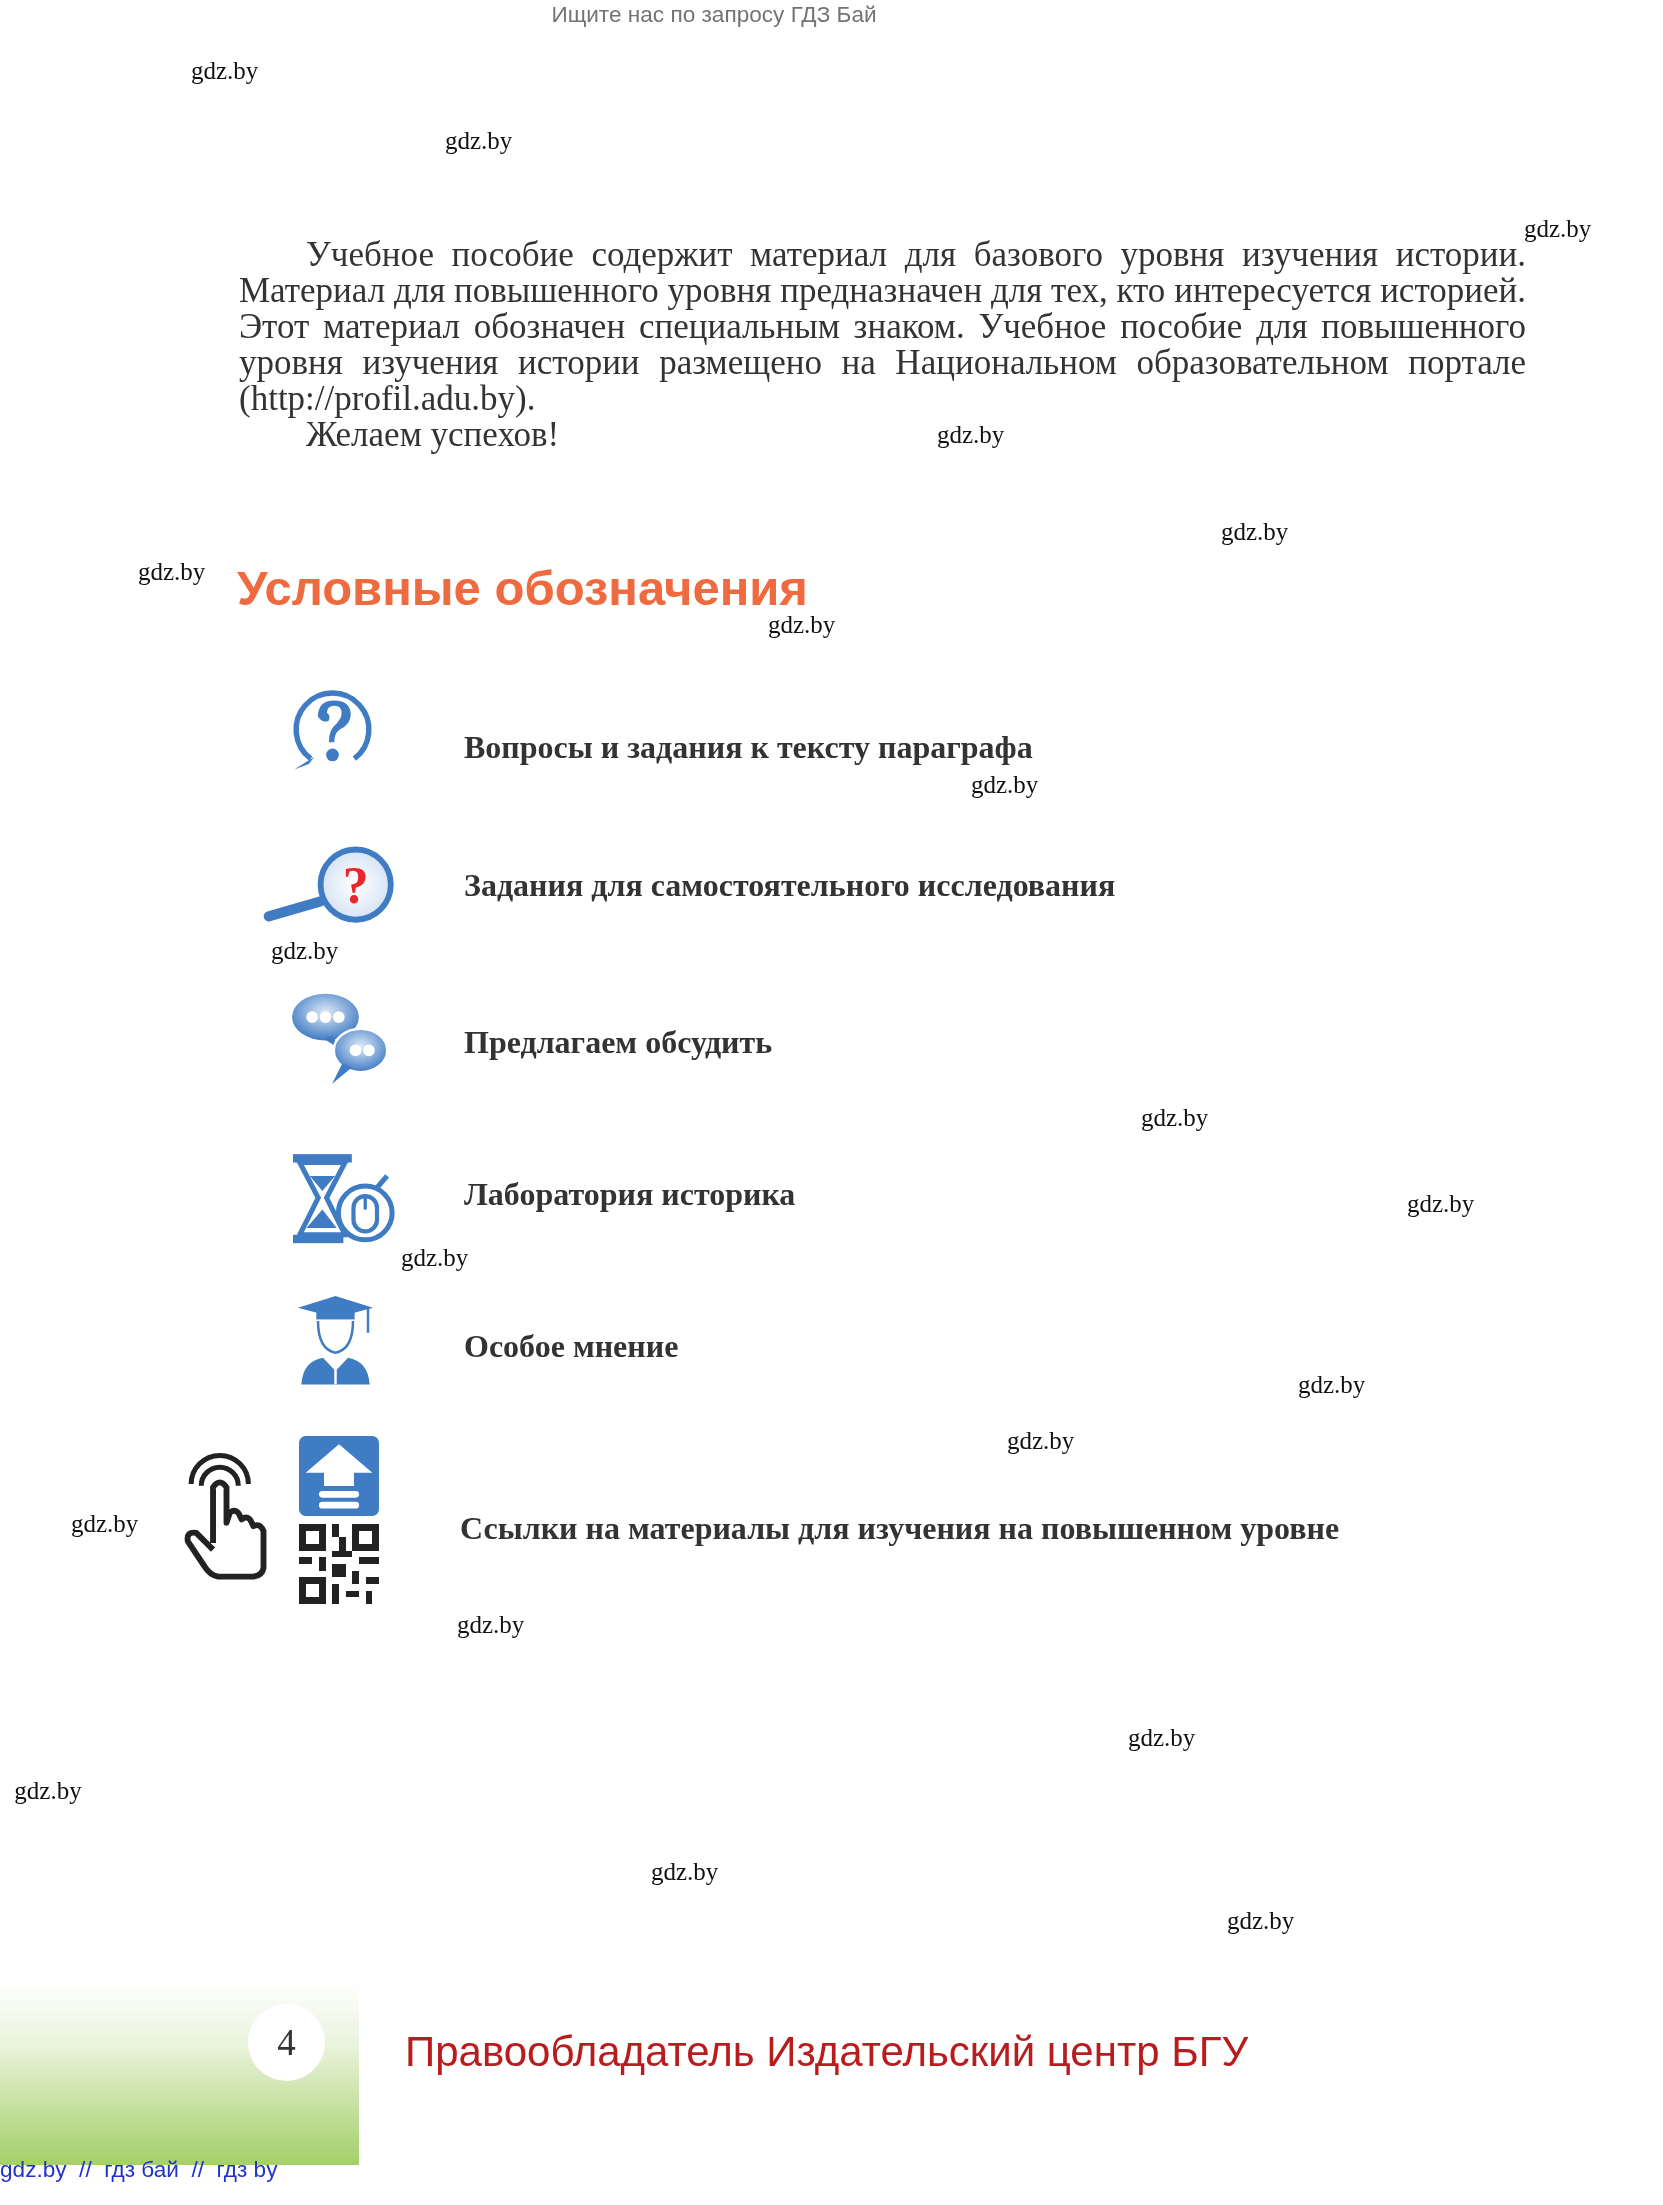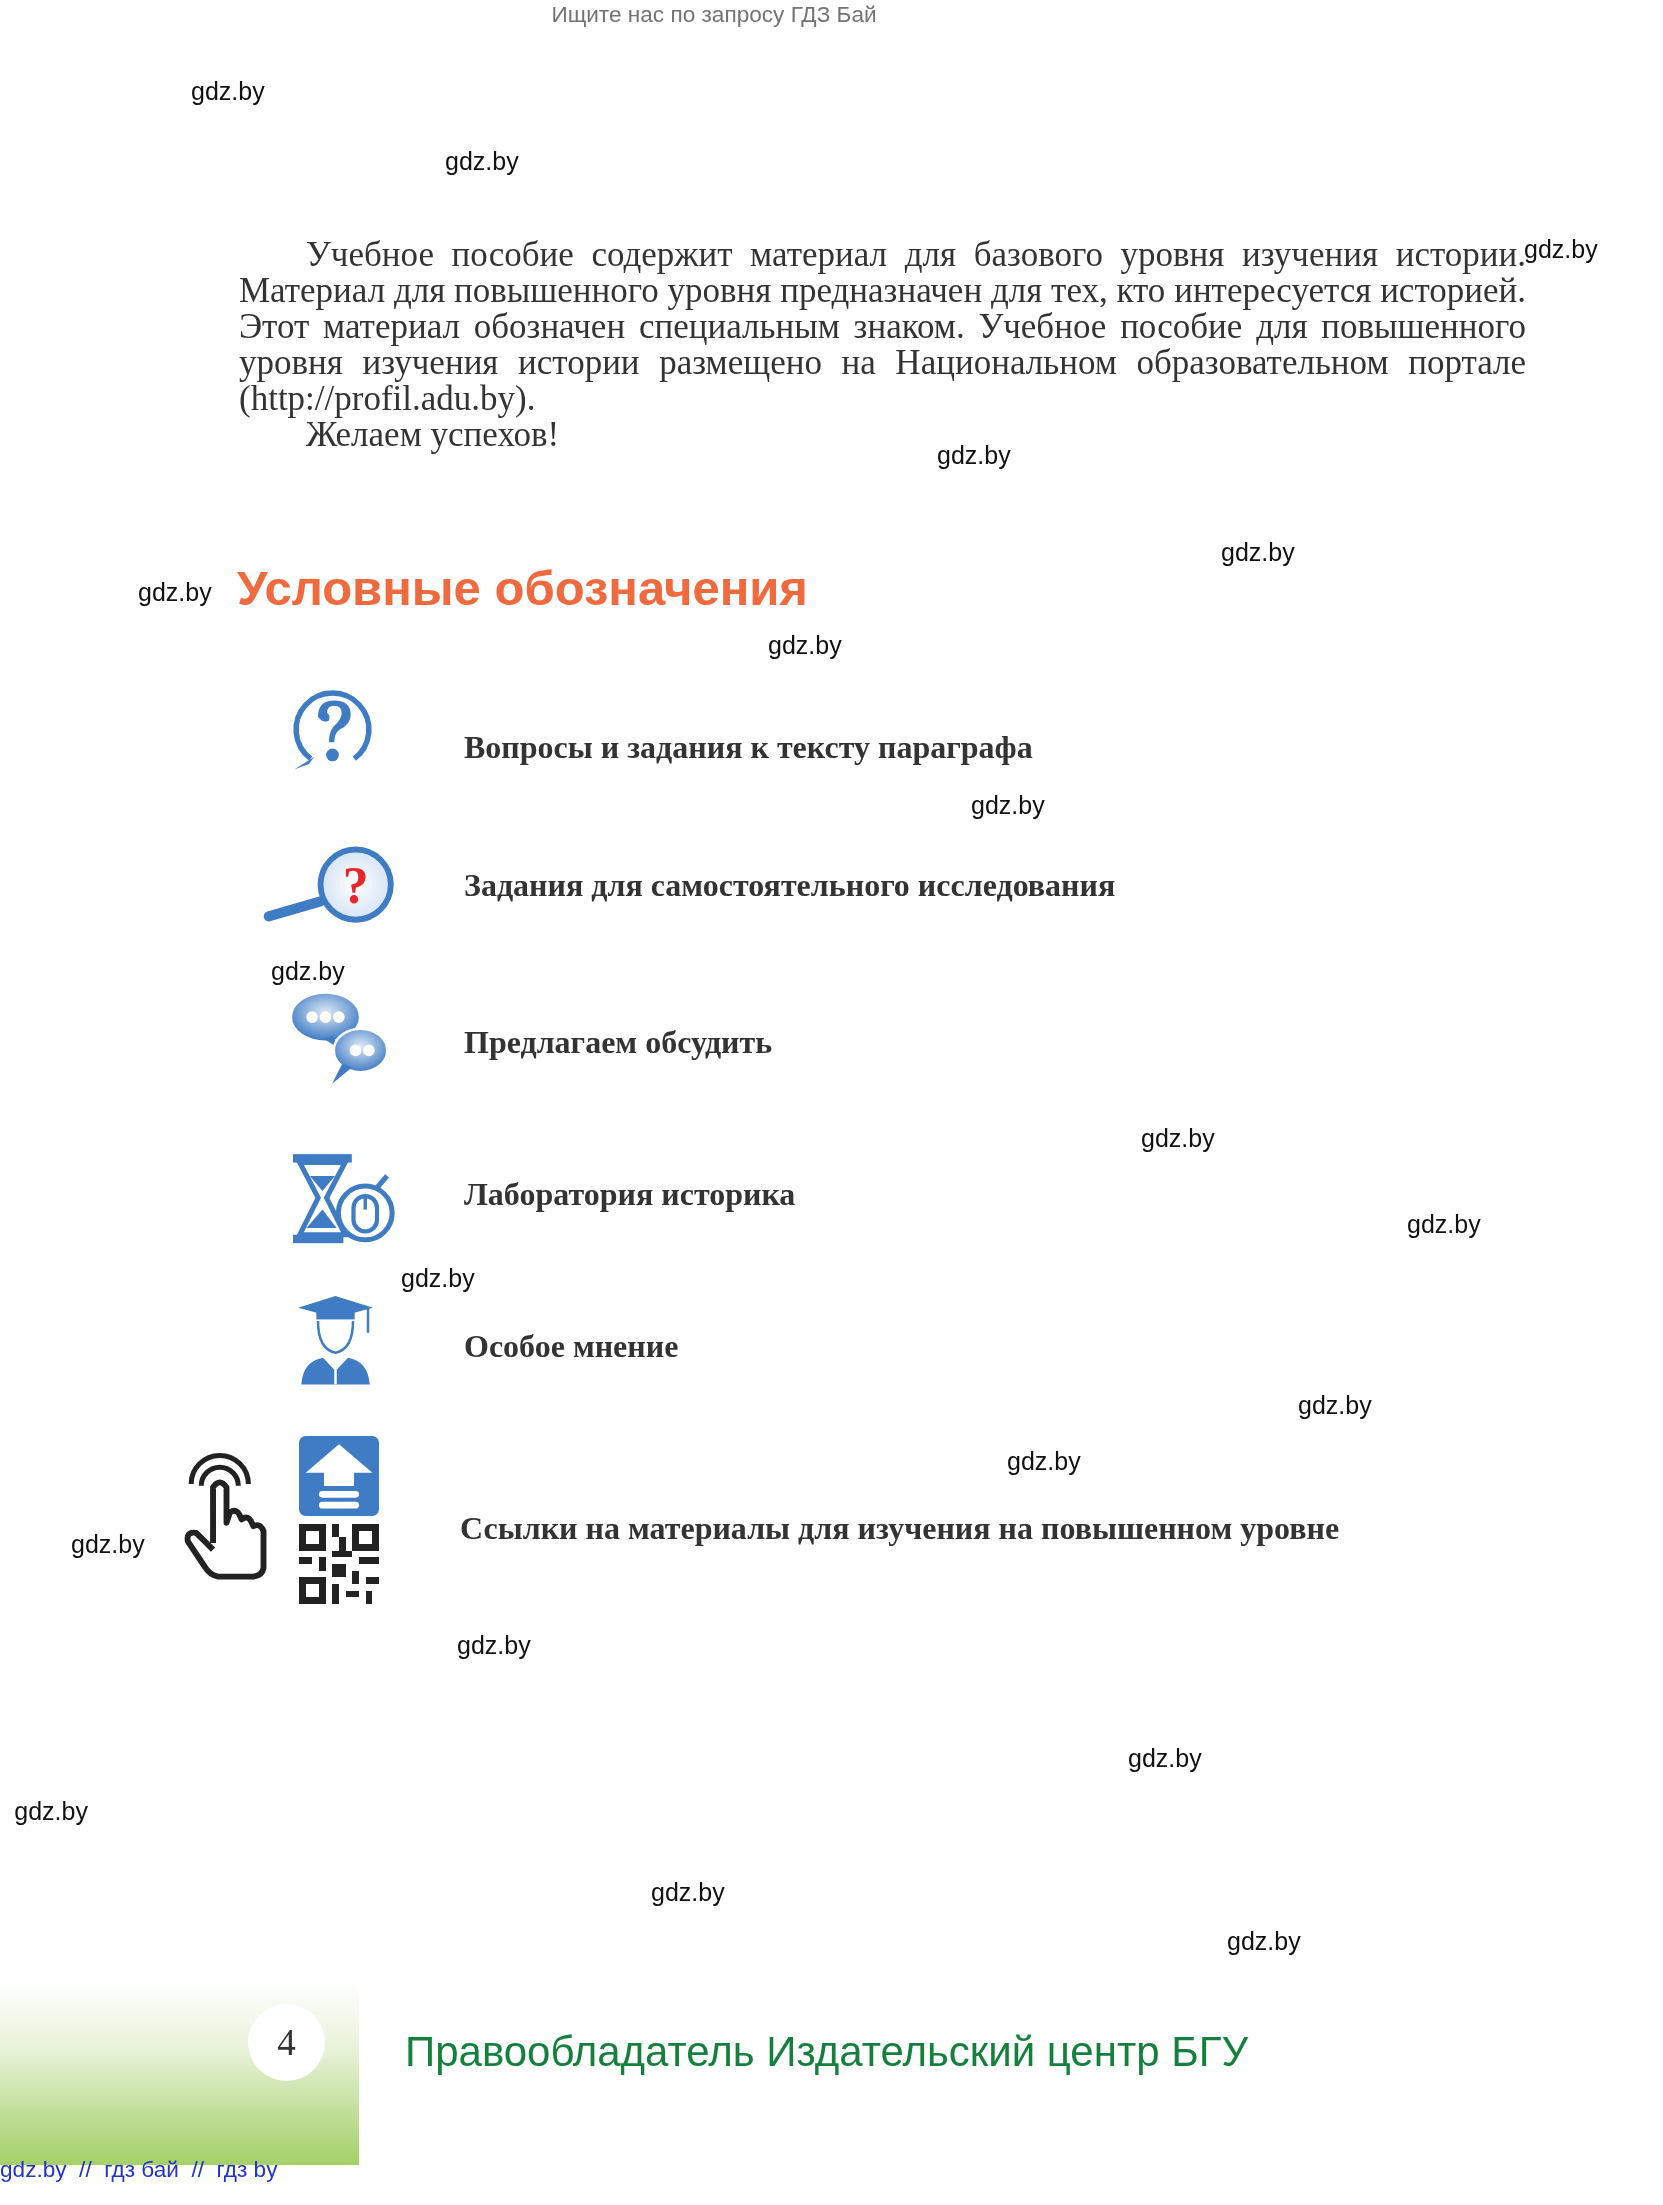--- a/index.html
+++ b/index.html
@@ -1,36 +1,36 @@
 <!DOCTYPE html>
 <html style="font-size:13.4px"><head>
 <meta charset="utf-8">
 <style>
   html, body { margin:0; padding:0; background:#ffffff; }
   body { width:1664px; height:2205px; position:relative; overflow:hidden;
          font-family:"Liberation Serif", serif; color:#2b2b2b; }
   .abs { position:absolute; }
   .topbanner { top:1.7px; left:0; width:1428px; text-align:center;
                font-family:"Liberation Sans", sans-serif; font-size:22.6px; color:#737373; }
-  .wm { font-family:Liberation Sans, sans-serif; font-size:25px; color:#111; white-space:nowrap;margin-top:20px; }
+  .wm { font-family:Liberation Serif, serif; font-size:25px; color:#111; white-space:nowrap; }
   .intro { left:239px; top:237px; width:1287px; font-size:35px; line-height:36px;
            text-align:justify; color:#333; }
   .intro p { margin:0; text-indent:67px; }
   .heading { left:237px; top:560px; font-family:"Liberation Sans", sans-serif; font-weight:bold;
              font-size:49px; color:#ef6a3e; white-space:nowrap;text-align:center; }
   .item-label { font-family:"Liberation Serif", serif; font-weight:bold; font-size:32px;
                 color:#333; white-space:nowrap; }
   .icon { position:absolute; }
   .footer-band { left:0; top:1981px; width:359px; height:184px;
                  background:linear-gradient(to bottom, #ffffff 0%, #eaf3dc 35%, #b8da8a 80%, #a5d06a 100%); }
   .page-num { left:248px; top:2004px; width:77px; height:77px; border-radius:50%; background:#fff;
               font-family:"Liberation Serif", serif; font-size:37px; color:#333;
               display:flex; align-items:center; justify-content:center; }
   .rights { left:405px; top:2028px; font-family:"Liberation Sans", sans-serif; font-size:42px;
-            color:#15803d; white-space:nowrap; }
+            color:#b91c1c; white-space:nowrap; }
   .bottom-links { left:0; top:2157px; width:1664px; text-align:left;
                   font-family:"Liberation Sans", sans-serif; font-size:22.6px; color:#2233cc; }
 </style>
 </head>
 <body>
 
 <div class="abs topbanner">Ищите нас по запросу ГДЗ Бай</div>
 
 <div id="watermarks">
     <div class="abs wm" style="left: 191px; top: 57px;">gdz.by</div>

